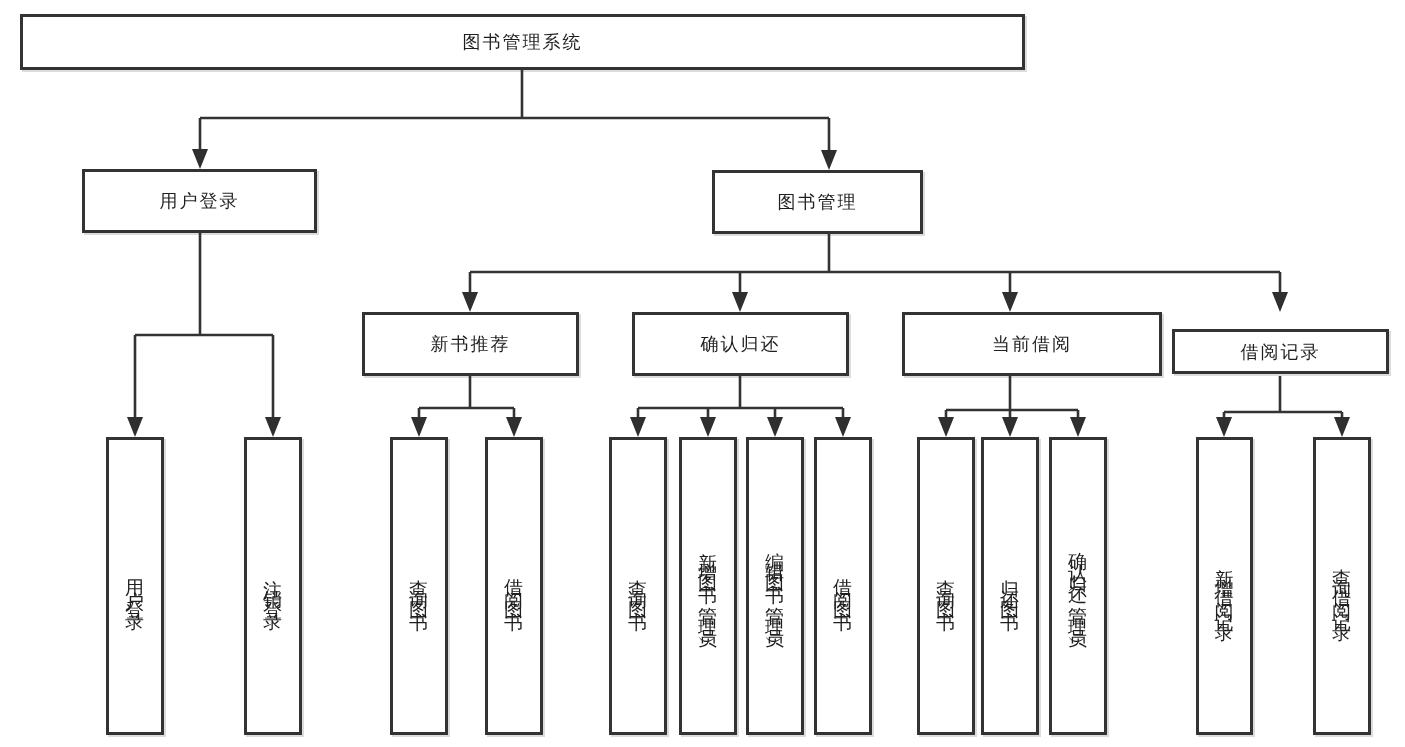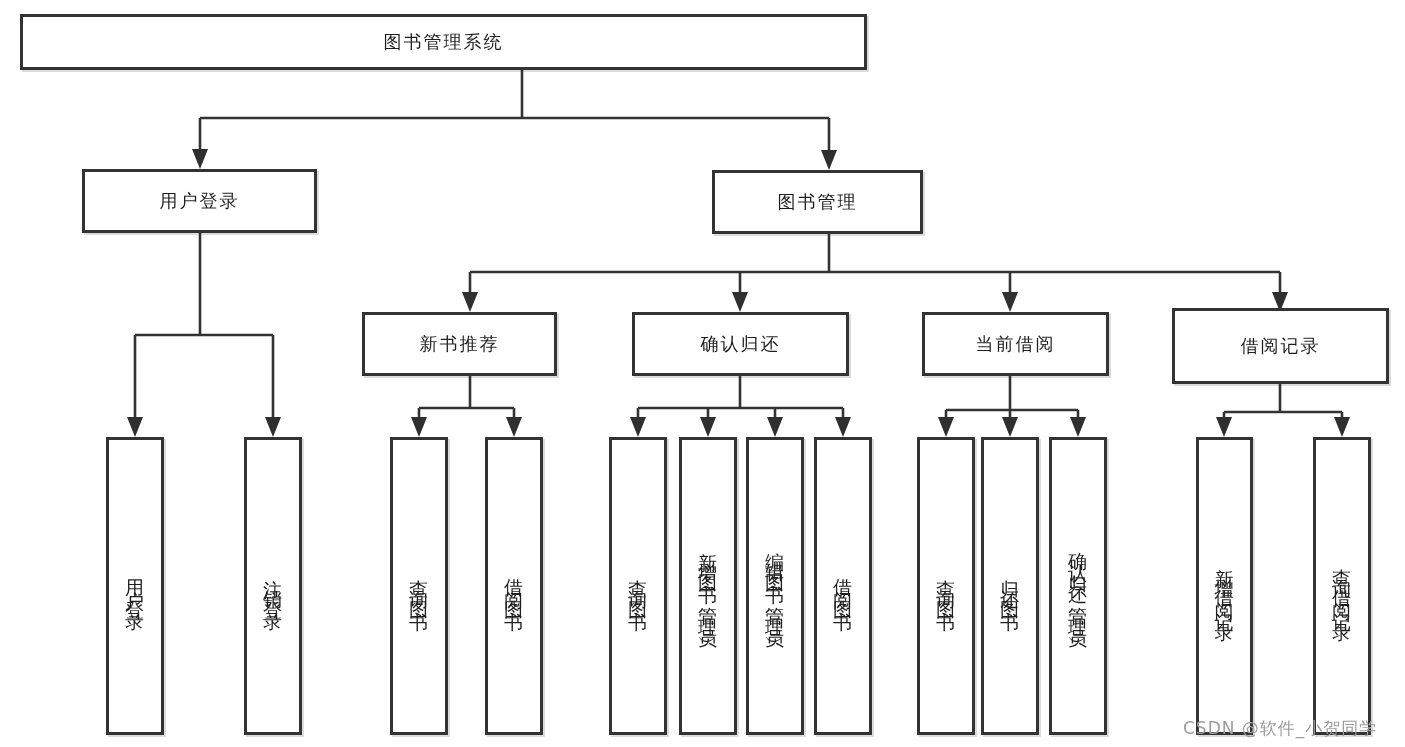--- a/index.html
+++ b/index.html
@@ -92,39 +92,39 @@
       <path d="M 835 417 L 851 417 L 843 437 Z" class="arrow"></path>
       <path d="M 1010 376 V 410 M 946 410 H 1078 M 946 410 V 421 M 1010 410 V 421 M 1078 410 V 421" class="edge"></path>
       <path d="M 938 417 L 954 417 L 946 437 Z" class="arrow"></path>
       <path d="M 1002 417 L 1018 417 L 1010 437 Z" class="arrow"></path>
       <path d="M 1070 417 L 1086 417 L 1078 437 Z" class="arrow"></path>
       <path d="M 1280 376 V 412 M 1224 412 H 1342 M 1224 412 V 421 M 1342 412 V 421" class="edge"></path>
       <path d="M 1216 417 L 1232 417 L 1224 437 Z" class="arrow"></path>
       <path d="M 1334 417 L 1350 417 L 1342 437 Z" class="arrow"></path>
     </svg>
   <div id="nodes">
-      <div class="node" style="left: 20px; top: 14px; width: 847px; height: 56px;">
+      <div class="node" style="left: 20px; top: 14px; width: 1005px; height: 56px;">
         <span>图书管理系统</span>
       </div>
       <div class="node" style="left: 82px; top: 169px; width: 235px; height: 64px;">
         <span>用户登录</span>
       </div>
       <div class="node" style="left: 712px; top: 170px; width: 211px; height: 64px;">
         <span>图书管理</span>
       </div>
-      <div class="node" style="left: 362px; top: 312px; width: 195px; height: 64px;">
+      <div class="node" style="left: 362px; top: 312px; width: 217px; height: 64px;">
         <span>新书推荐</span>
       </div>
       <div class="node" style="left: 632px; top: 312px; width: 217px; height: 64px;">
         <span>确认归还</span>
       </div>
-      <div class="node" style="left: 922px; top: 312px; width: 187px; height: 64px;">
+      <div class="node" style="left: 902px; top: 312px; width: 260px; height: 64px;">
         <span>当前借阅</span>
       </div>
-      <div class="node" style="left: 1172px; top: 308px; width: 217px; height: 76px;">
+      <div class="node" style="left: 1172px; top: 329px; width: 217px; height: 45px;">
         <span>借阅记录</span>
       </div>
       <div class="node vertical" style="left: 106px; top: 437px; width: 58px; height: 298px;">
         <span>用户登录</span>
       </div>
       <div class="node vertical" style="left: 244px; top: 437px; width: 58px; height: 298px;">
         <span>注销登录</span>
       </div>
       <div class="node vertical" style="left: 390px; top: 437px; width: 58px; height: 298px;">
         <span>查询图书</span>
@@ -153,14 +153,13 @@
       <div class="node vertical" style="left: 1049px; top: 437px; width: 58px; height: 298px;">
         <span>确认归还（管理员）</span>
       </div>
       <div class="node vertical" style="left: 1196px; top: 437px; width: 57px; height: 298px;">
         <span>新增借阅记录</span>
       </div>
       <div class="node vertical" style="left: 1313px; top: 437px; width: 58px; height: 298px;">
         <span>查询借阅记录</span>
       </div>
     </div>
-  <div id="watermark">CSDN @软件_小贺同学</div>
 </div>
 
 </body></html>

